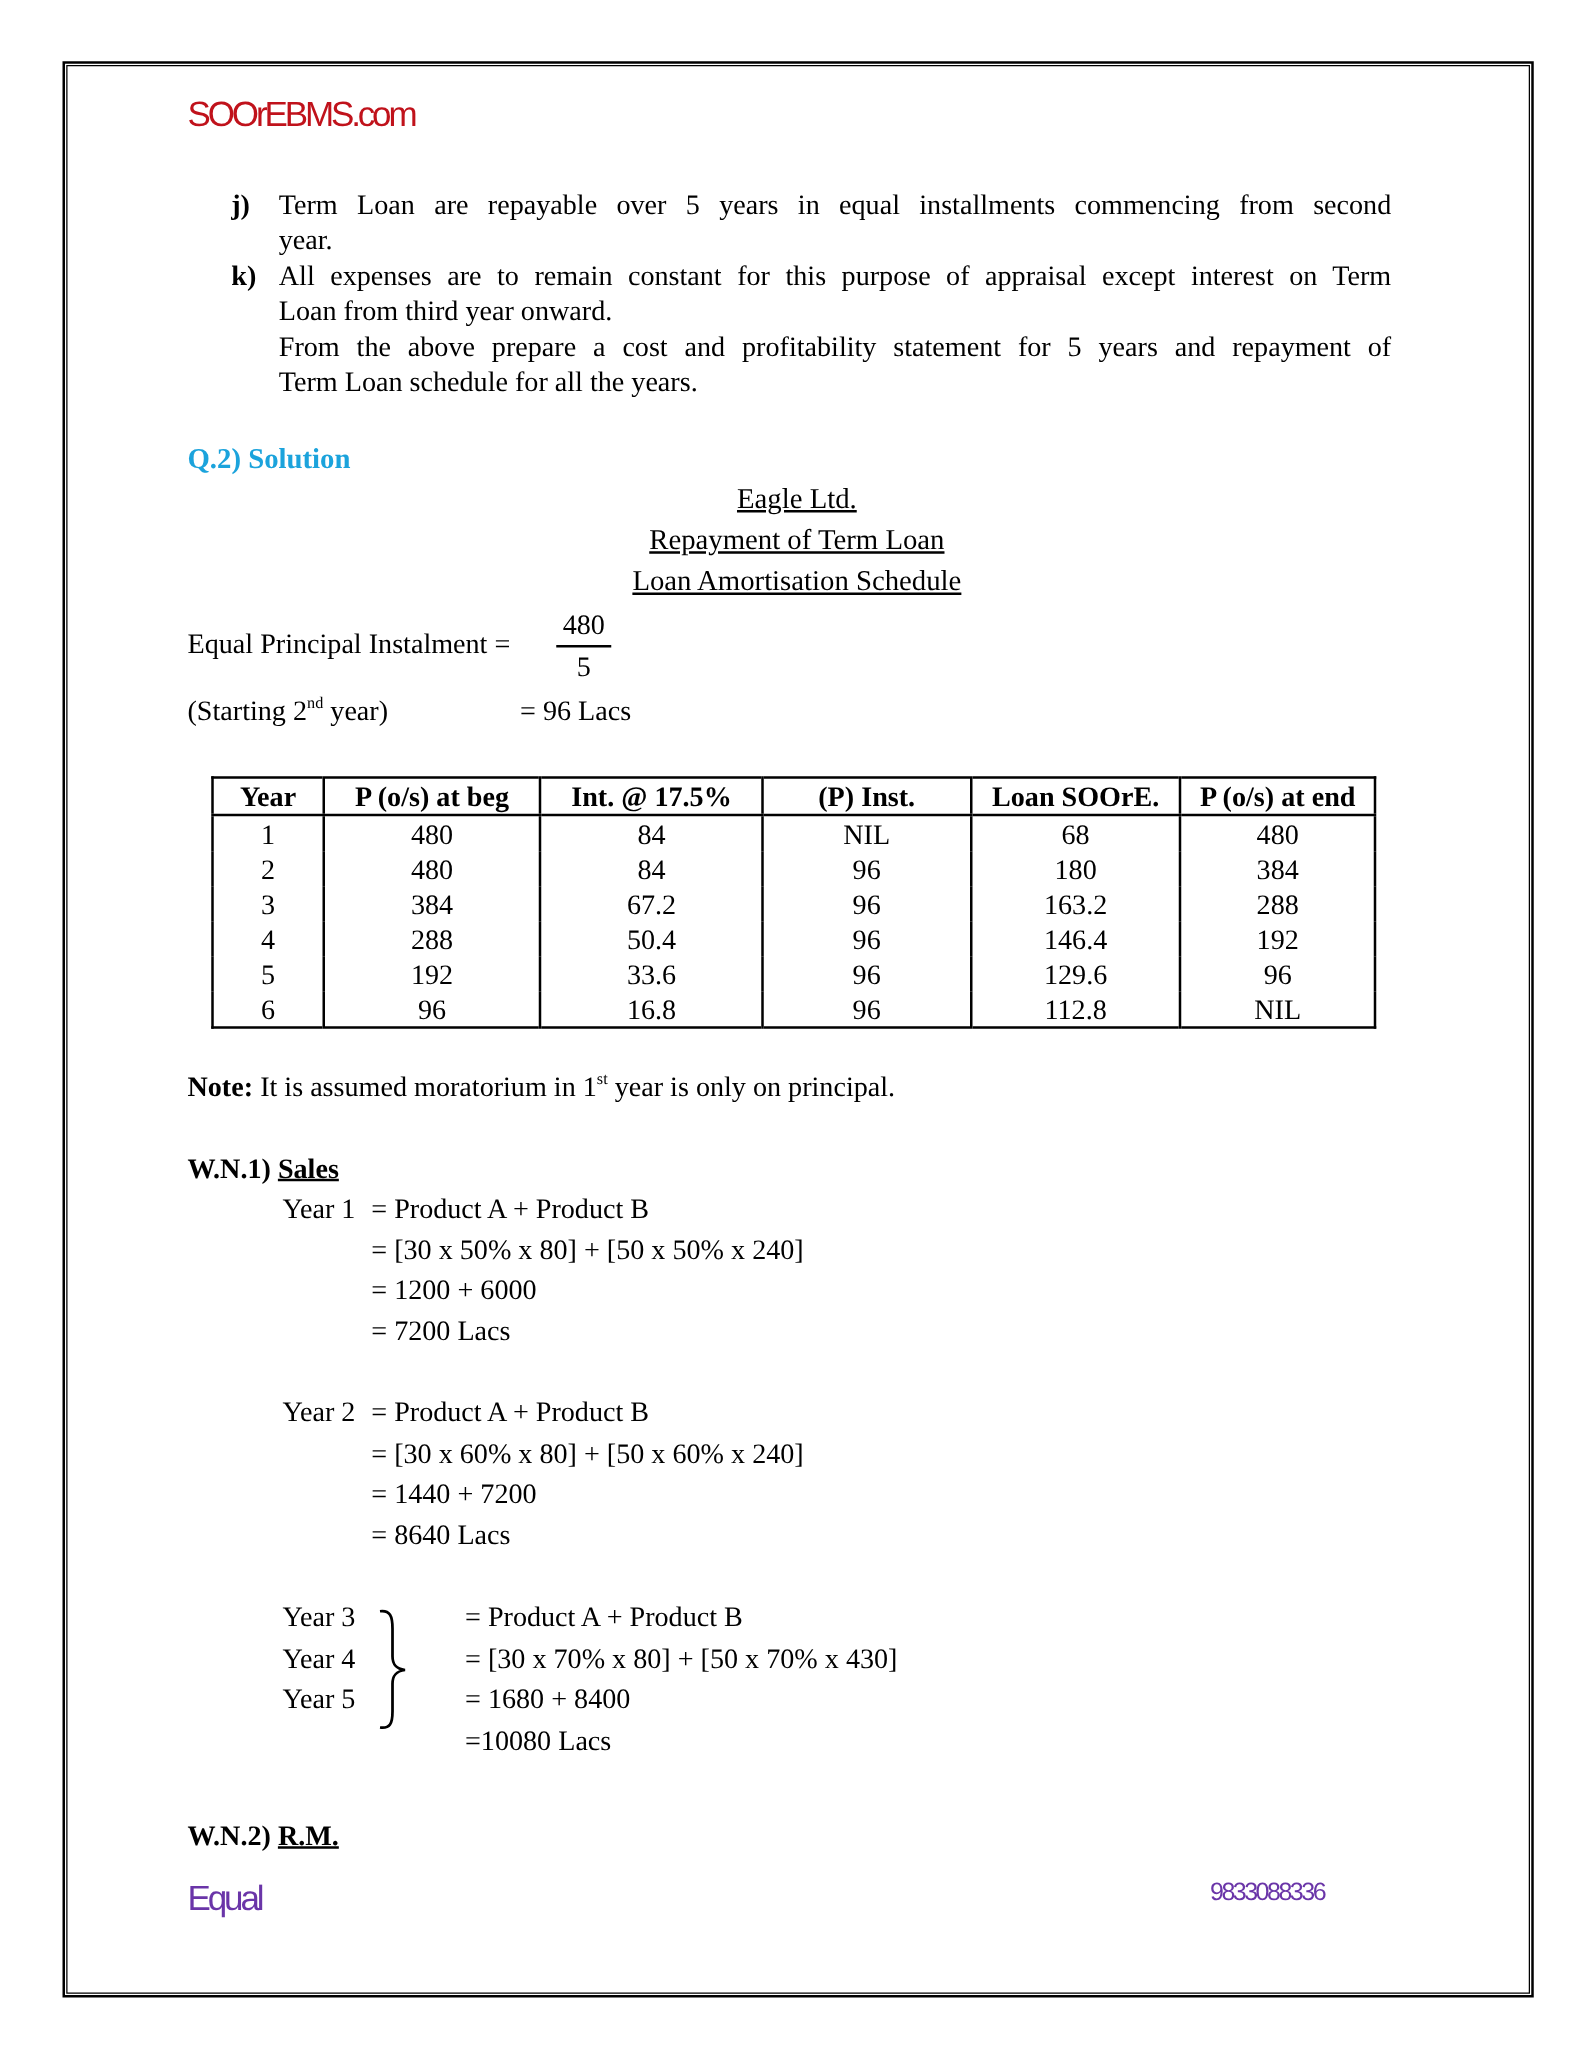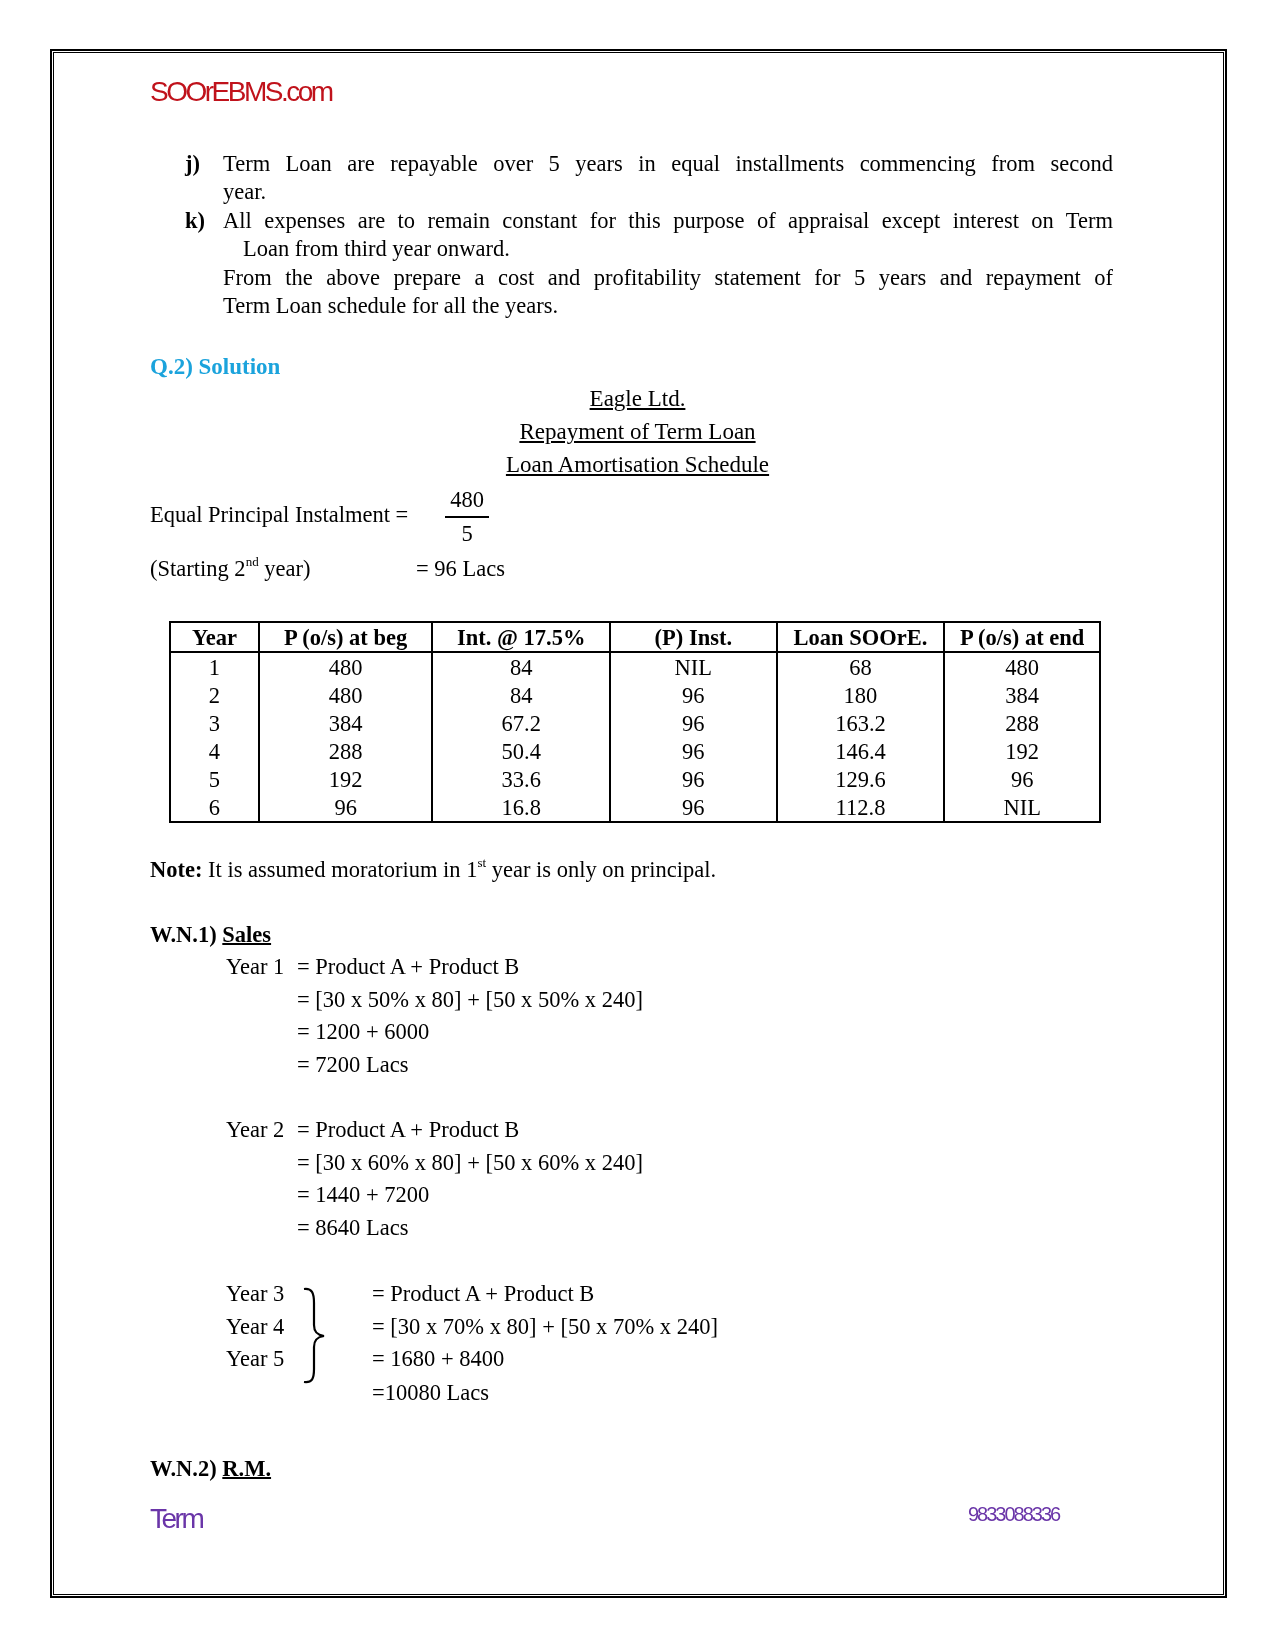--- a/index.html
+++ b/index.html
@@ -40,21 +40,21 @@
 <div class="frame-inner"></div>
 
 <div class="abs brand brand-top">SOOrEBMS.com</div>
 
 <div class="abs text list-label" style="left:185px;top:150px;">j)</div>
 <div class="abs text" style="left:223px;top:150px;width:890px;text-align:justify;text-align-last:justify;">Term Loan are repayable over 5 years in equal installments commencing from second</div>
 <div class="abs text" style="left:223px;top:178px;">year.</div>
 
 <div class="abs text list-label" style="left:185px;top:207px;">k)</div>
 <div class="abs text" style="left:223px;top:207px;width:890px;text-align:justify;text-align-last:justify;">All expenses are to remain constant for this purpose of appraisal except interest on Term</div>
-<div class="abs text" style="left:223px;top:235px;margin-left:20px;">Loan from third year onward.</div>
+<div class="abs text" style="left:223px;top:235px;">Loan from third year onward.</div>
 <div class="abs text" style="left:223px;top:264px;width:890px;text-align:justify;text-align-last:justify;">From the above prepare a cost and profitability statement for 5 years and repayment of</div>
 <div class="abs text" style="left:223px;top:292px;">Term Loan schedule for all the years.</div>
 
 <div class="abs heading-q">Q.2) Solution</div>
 
 <div class="abs center-title" style="top:386px;">Eagle Ltd.</div>
 <div class="abs center-title" style="top:419px;">Repayment of Term Loan</div>
 <div class="abs center-title" style="top:452px;">Loan Amortisation Schedule</div>
 
 <div class="abs text" style="left:150px;top:501px;">Equal Principal Instalment =</div>
@@ -153,20 +153,20 @@
 <div class="abs text" style="left:297px;top:1181px;">= 1440 + 7200</div>
 <div class="abs text" style="left:297px;top:1214px;">= 8640 Lacs</div>
 
 <div class="abs text" style="left:226px;top:1280px;">Year 3</div>
 <div class="abs text" style="left:226px;top:1313px;">Year 4</div>
 <div class="abs text" style="left:226px;top:1345px;">Year 5</div>
 <svg class="brace" viewBox="0 0 30 100">
   <path d="M4 4 C12 3, 14 8, 14 18 L14 40 C14 47, 17 50, 24 51 C17 52, 14 55, 14 62 L14 84 C14 94, 12 98, 4 97" fill="none" stroke="#000" stroke-width="2.2"></path>
 </svg>
 <div class="abs text" style="left:372px;top:1280px;">= Product A + Product B</div>
-<div class="abs text" style="left:372px;top:1313px;">= [30 x 70% x 80] + [50 x 70% x 240]</div>
+<div class="abs text" style="left:372px;top:1313px;">= [30 x 70% x 80] + [50 x 70% x 430]</div>
 <div class="abs text" style="left:372px;top:1345px;">= 1680 + 8400</div>
 <div class="abs text" style="left:372px;top:1379px;">=10080 Lacs</div>
 
 <div class="abs text bold" style="left:150px;top:1455px;"><span>W.N.2)</span> <span class="u">R.M.</span></div>
 
-<div class="abs brand footer-left">Term</div>
+<div class="abs brand footer-left">Equal</div>
 <div class="abs brand footer-right">9833088336</div>
 
 </body></html>

